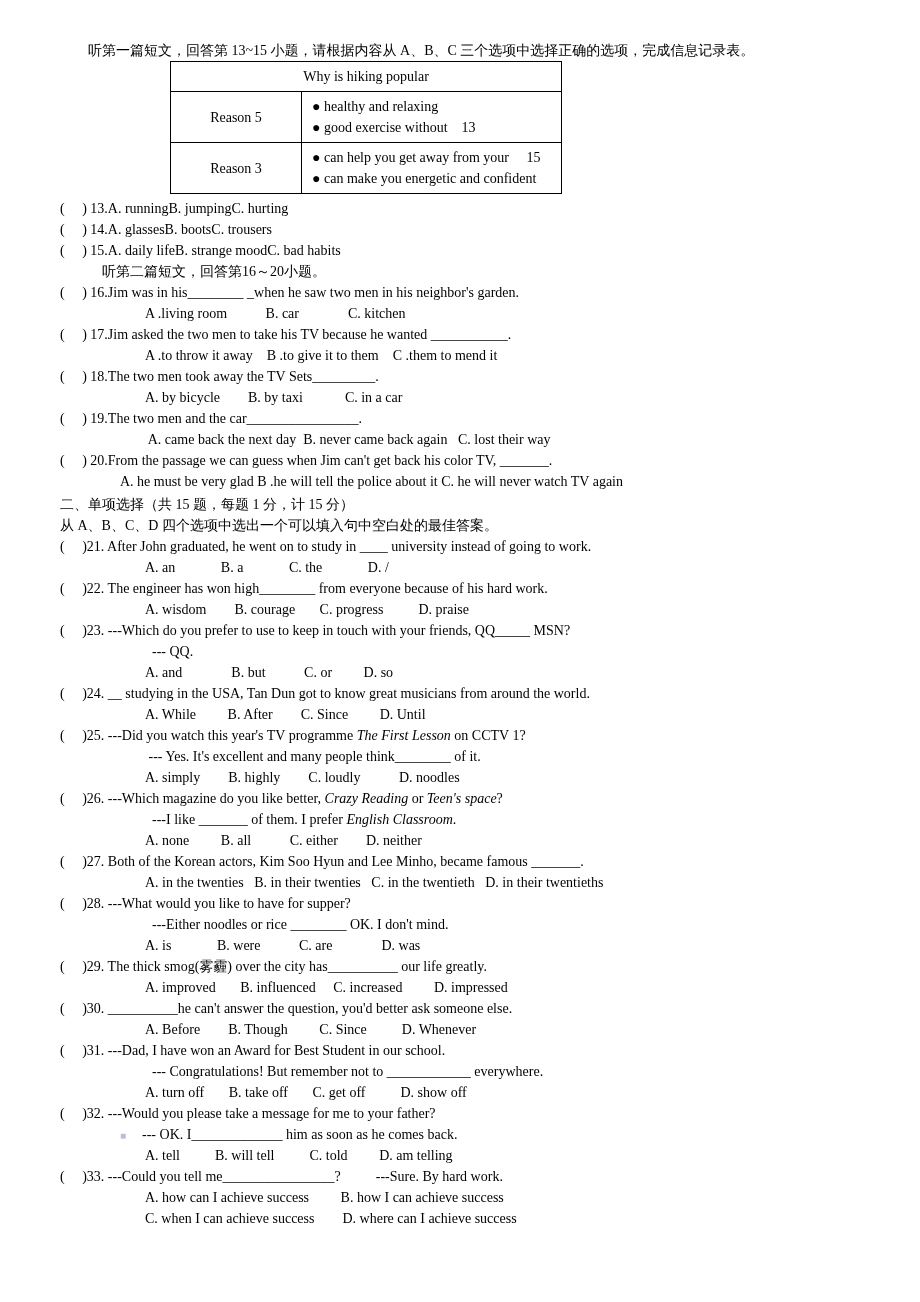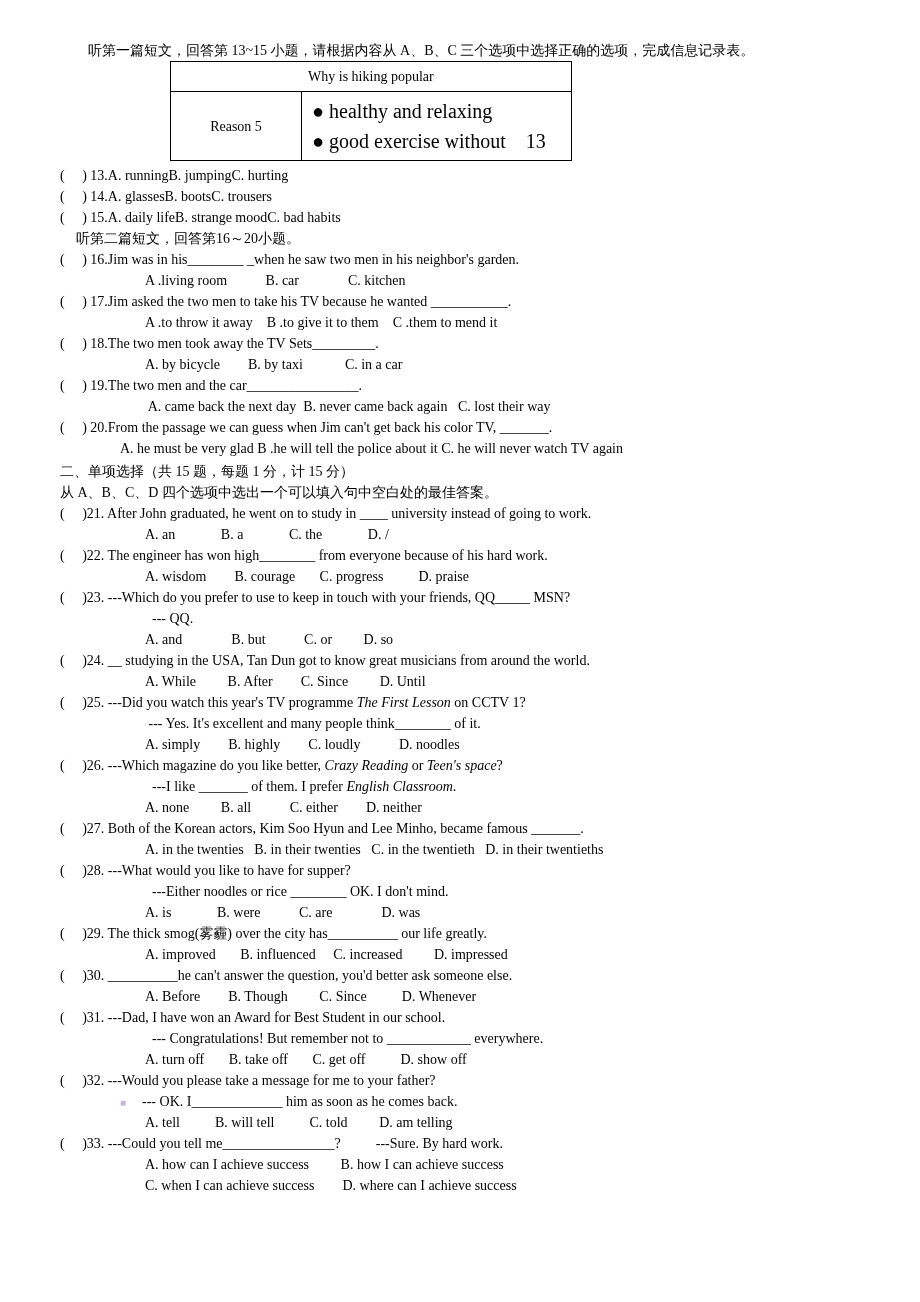--- a/index.html
+++ b/index.html
@@ -30,35 +30,35 @@
   }
   .th-cell {
     text-align: center;
     padding: 4px 20px;
     width: 90px;
   }
   .title-cell {
     text-align: center;
   }
   .bullet {
-    font-size: 20px;
+    font-size: 14px;
   }
   .q-row {
     display: flex;
     white-space: pre;
   }
   .opt-line {
     padding-left: 85px;
     white-space: pre;
   }
   .section-title {
     margin-top: 2px;
   }
   .sub-inst {
-    margin-left: 16px;
+    margin-left: 42px;
   }
   .italic { font-style: italic; }
   .u { }
   .dot { color:#c7b6d6; font-size:10px; margin-right:2px; vertical-align:middle;}
 </style>
 </head>
 <body>
 
 <div class="indent">听第一篇短文，回答第 13~15 小题，请根据内容从 A、B、C 三个选项中选择正确的选项，完成信息记录表。</div>
 
@@ -66,20 +66,27 @@
 <table>
   <tbody>
         <tr>
           <td colspan="2" class="title-cell">Why is hiking popular</td>
         </tr>
   <tr>
     <td class="th-cell">Reason 5</td>
     <td>
       <div class="bullet"><span>● healthy and relaxing</span></div>
       <div class="bullet">● good exercise without <span class="u">&nbsp;&nbsp;&nbsp;13&nbsp;&nbsp;&nbsp;</span></div>
+    </td>
+  </tr>
+  <tr>
+    <td class="th-cell">Reason 3</td>
+    <td>
+      <div class="bullet">● can help you get away from your &nbsp;<span class="u">&nbsp;&nbsp;&nbsp;15&nbsp;&nbsp;&nbsp;</span></div>
+      <div class="bullet"><span>● can make you energetic and confident</span></div>
     </td>
   </tr>
 </tbody>
     </table>
 </div>
 
 <div class="q-row">(     ) <span>13.</span> <span>A. running</span>           <span>B. jumping</span>         <span>C. hurting</span></div>
 <div class="q-row">(     ) <span>14.</span> <span>A. glasses</span>          <span>B. boots</span>           <span>C. trousers</span></div>
 <div class="q-row">(     ) <span>15.</span> <span>A. daily life</span>                               <span>B. strange mood</span>     <span>C. bad habits</span></div>
 

